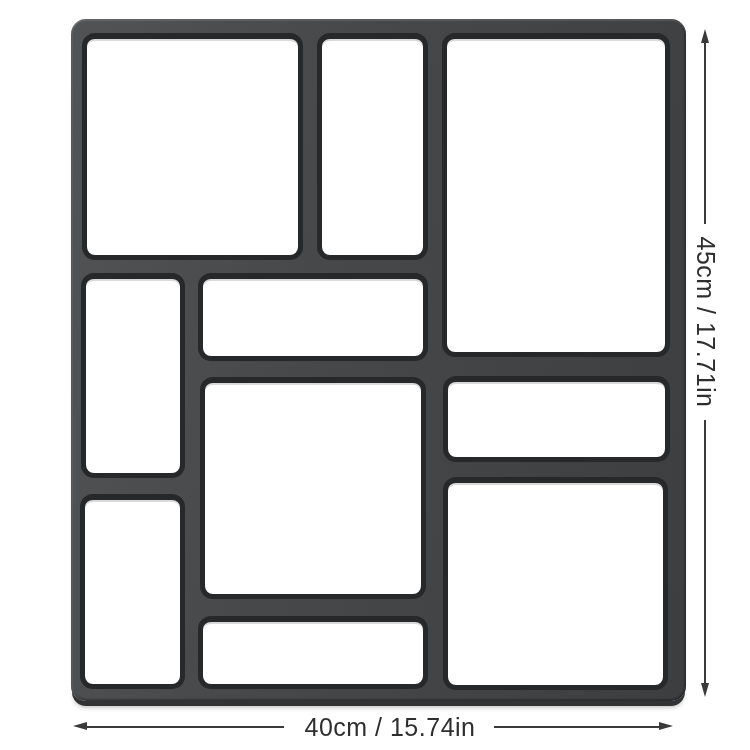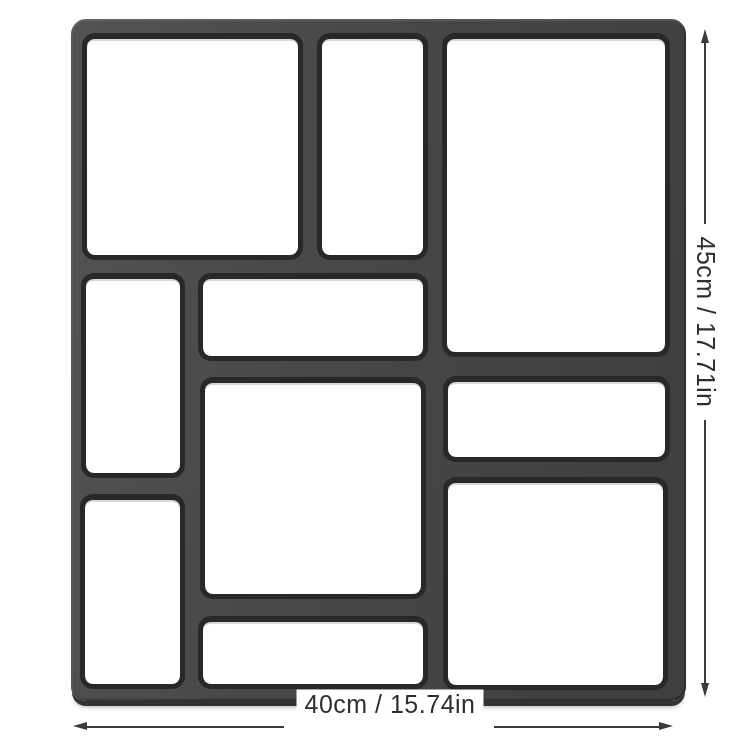--- a/index.html
+++ b/index.html
@@ -80,21 +80,21 @@
     white-space: nowrap;
     padding: 0 8px;
   }
   .dim-label.vertical {
     left: 705px;
     top: 322px;
     transform: translate(-50%, -50%) rotate(90deg);
   }
   .dim-label.horizontal {
     left: 390px;
-    top: 704px;
+    top: 727px;
     transform: translate(-50%, -50%);
   }
 </style>
 </head>
 <body>
 
 <div class="stage">
 
   <div class="mold" style="left: 71px; top: 19px; width: 615px; height: 682px;">
 

